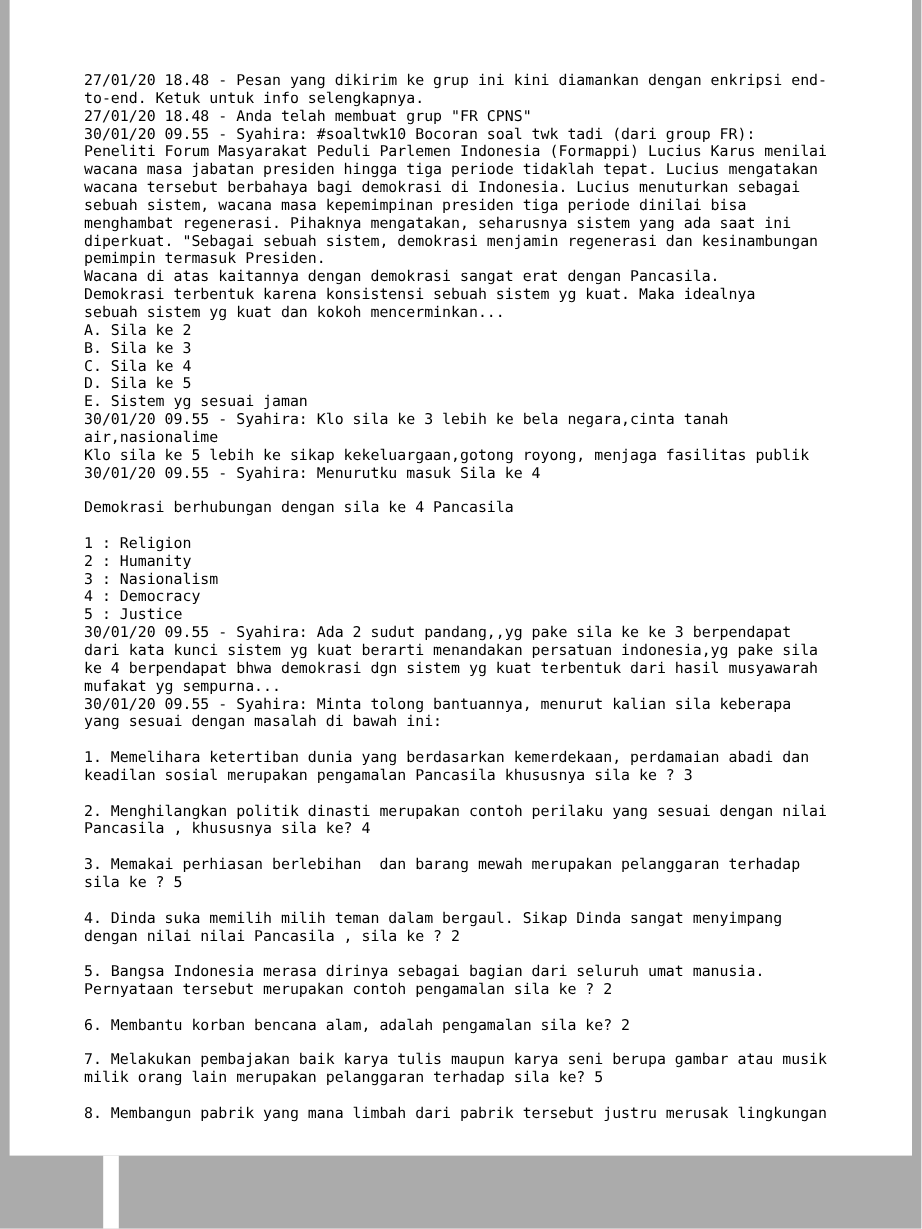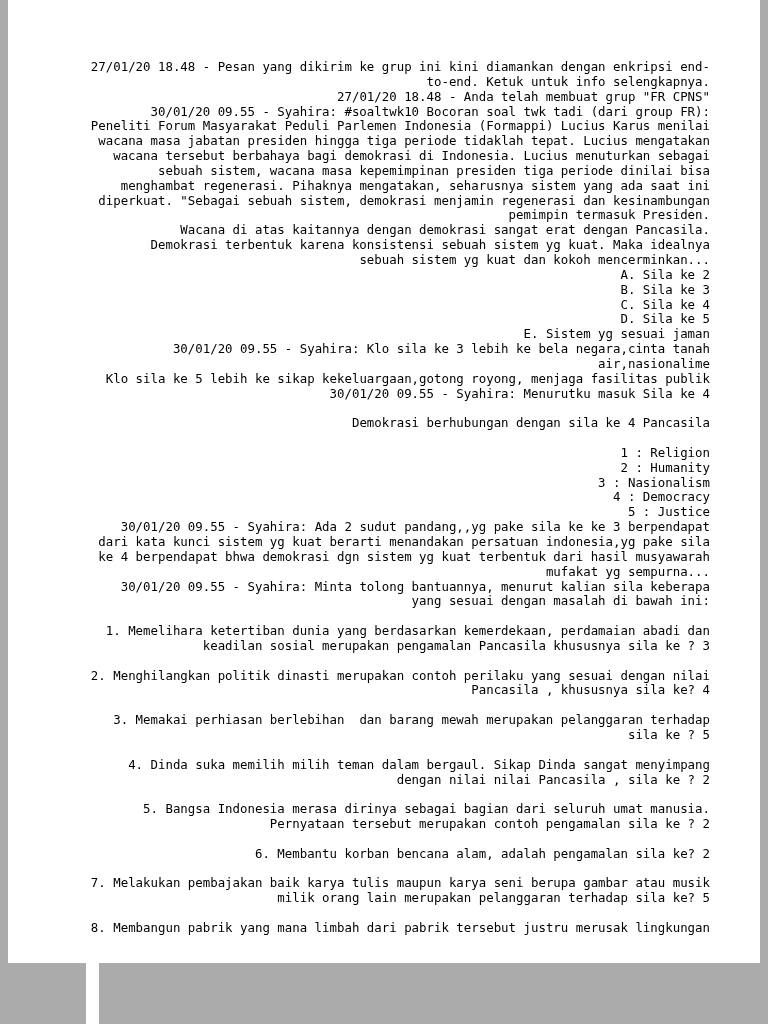--- a/index.html
+++ b/index.html
@@ -28,21 +28,20 @@
     overflow: hidden;
   }
   .doc-text {
     color: #000000;
     font-size: 12.4px;
     line-height: 14.85px;
     white-space: pre-wrap;
   }
   .line {
     min-height: 14.85px;
-    text-align: right;
   }
   .next-page-edge {
     position: absolute;
     left: 86px;
     top: 963px;
     width: 13px;
     height: 61px;
     background: #ffffff;
   }
 </style>

